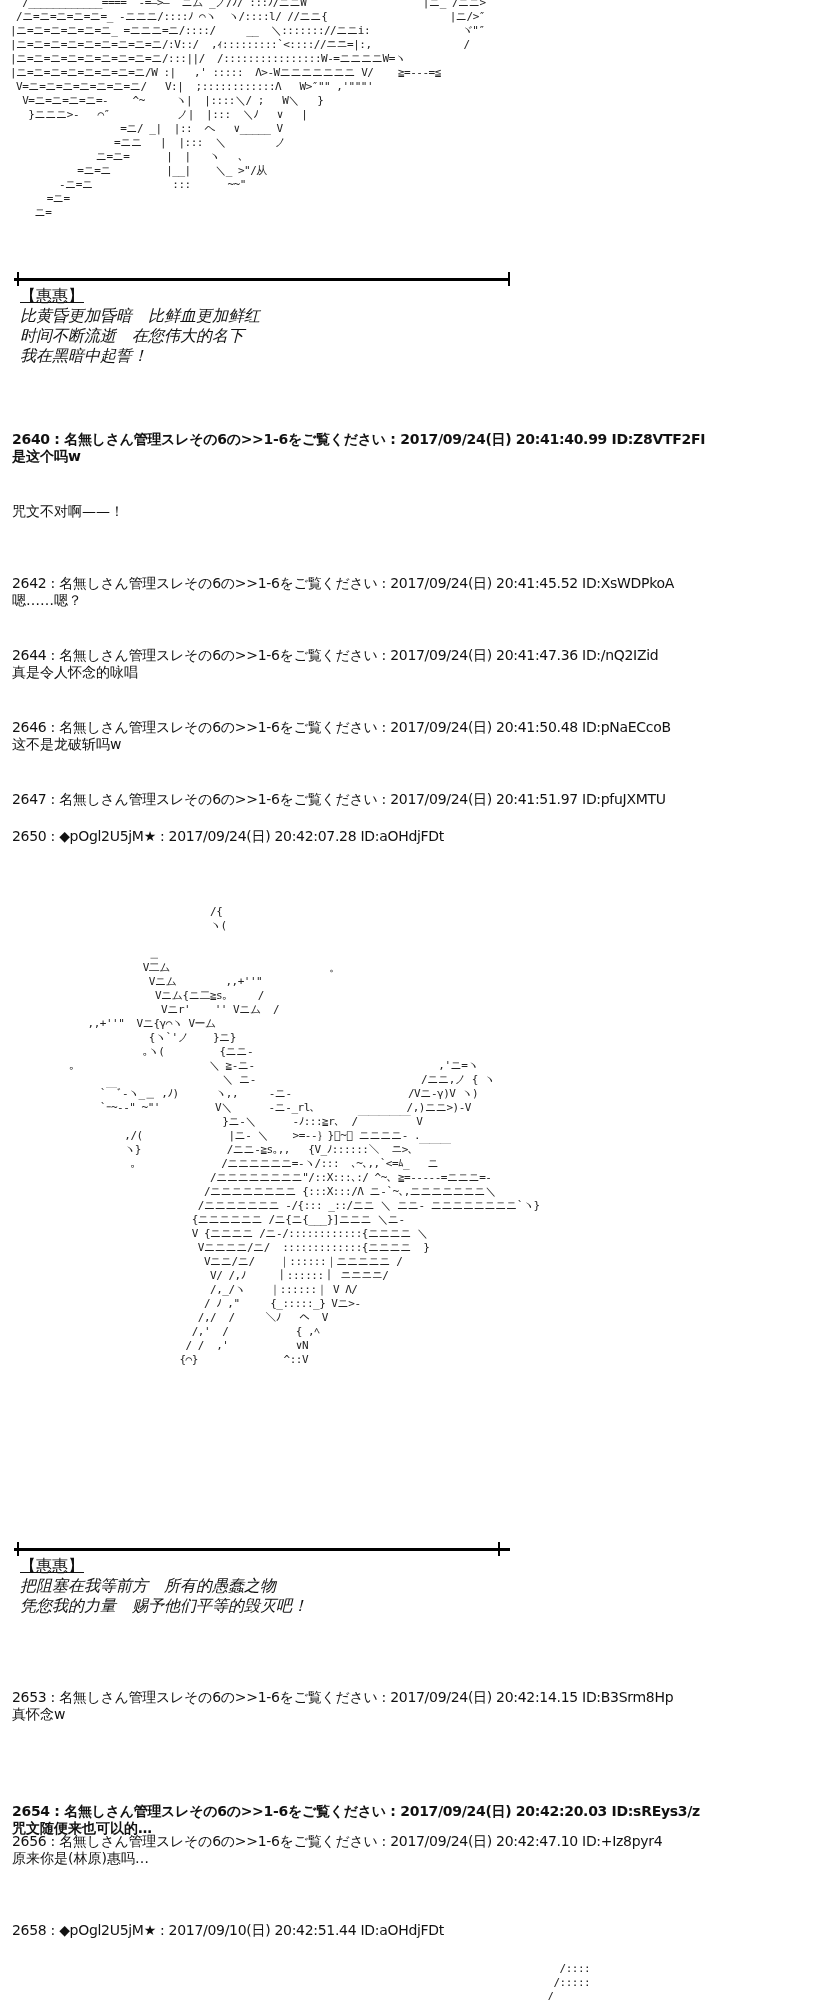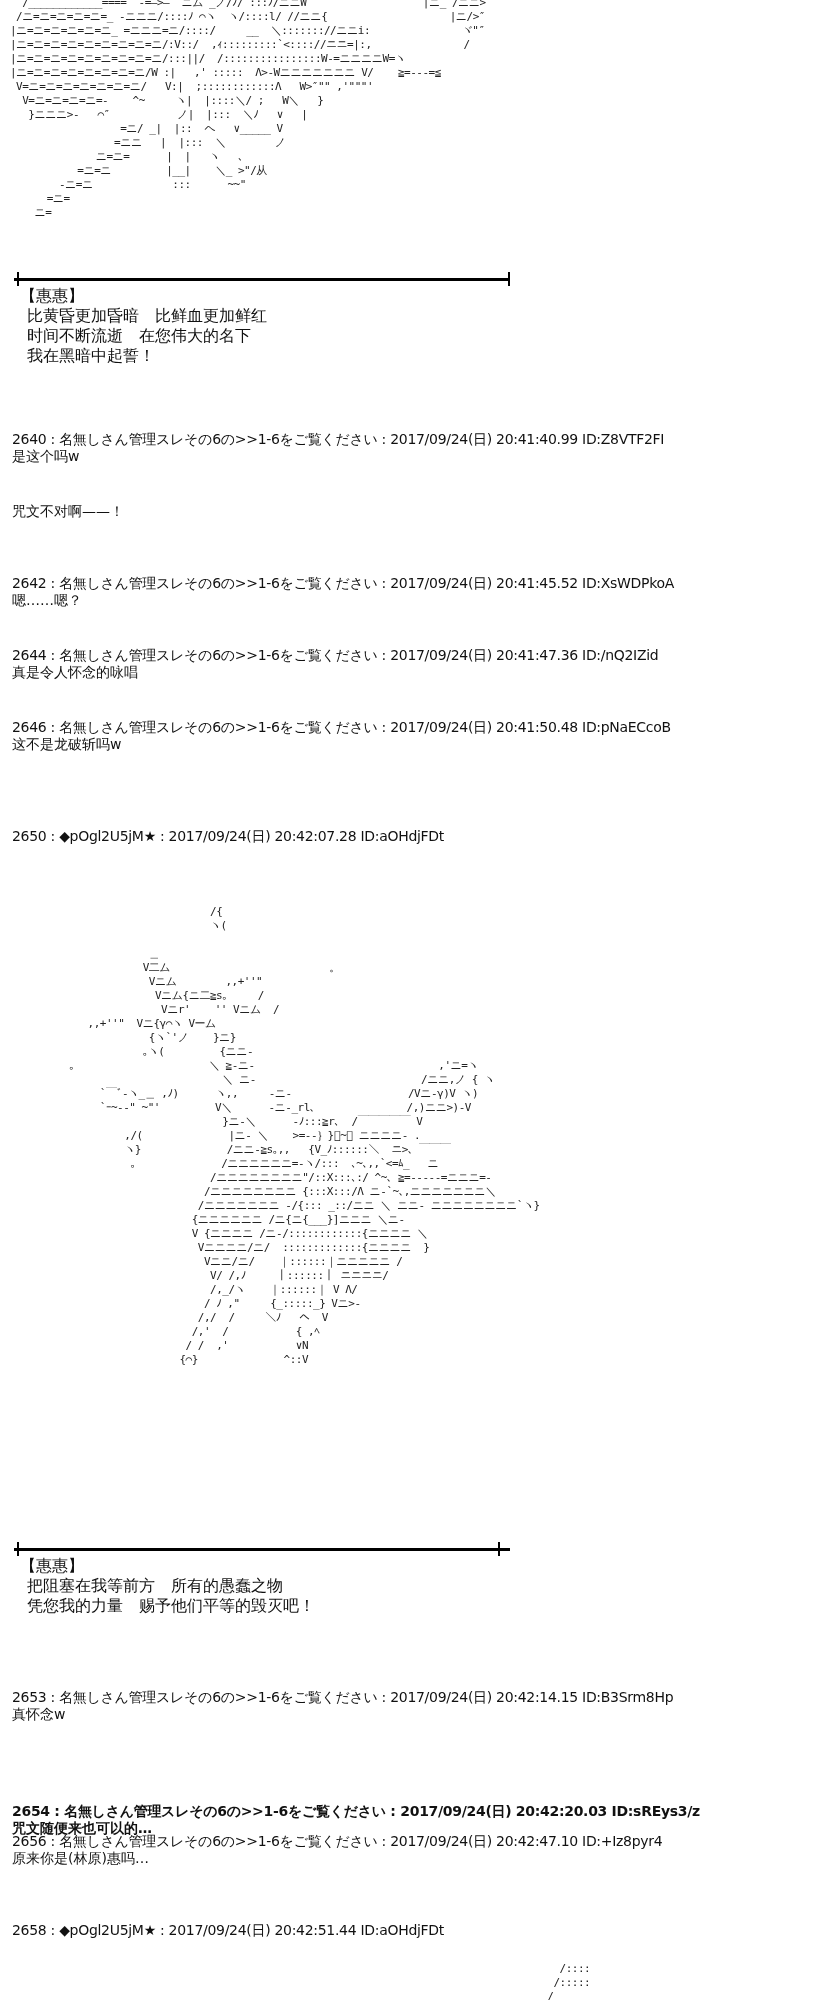--- a/index.html
+++ b/index.html
@@ -6,22 +6,22 @@
   body { width:822px; height:2000px; position:relative; overflow:hidden;
          font-family:"DejaVu Sans", sans-serif; color:#111; }
   .aa { position:absolute; font-family:"DejaVu Sans Mono", monospace; font-size:11px;
         line-height:14px; white-space:pre; color:#222; letter-spacing:-0.5px; }
   .rule { position:absolute; height:3px; background:#000; }
   .tick { position:absolute; width:2px; height:14px; background:#000; }
   .post { position:absolute; left:12px; font-size:14px; line-height:17px; }
   .post .hdr { white-space:nowrap; letter-spacing:-0.3px; }
   .post .body { white-space:pre; }
   .dialog { position:absolute; font-size:16px; line-height:20px; }
-  .dialog .speaker { display:block; margin-left:8px; }
-  .dialog .line { display:block; margin-left:15px; white-space:pre; }
+  .dialog .speaker { display:block; margin-left:8px;text-decoration:underline; }
+  .dialog .line { display:block; margin-left:8px; white-space:pre;font-style:italic; }
 </style>
 </head>
 <body>
 
 <div class="aa" style="left:10px; top:-4px;">  /____________====  -=―&gt;―  ニム _ノ/ﾉ/ :::ﾉ/ニニW                   |ニ_ /ニニ&gt;
  /ニ=ニ=ニ=ニ=ニ=_ -ニニニ/::::ﾉ ⌒ヽ  ヽ/::::l/ //ニニ{                    |ニ/&gt;″
 |ニ=ニ=ニ=ニ=ニ=ニ_ =ニニニ=ニ/::::/     __  ＼::::::://ニニi:               ヾ"″
 |ニ=ニ=ニ=ニ=ニ=ニ=ニ=ニ=ニ/:V::/  ,ｨ:::::::::`&lt;:::://ニニ=|:,               /
 |ニ=ニ=ニ=ニ=ニ=ニ=ニ=ニ=ニ/:::||/  /::::::::::::::::W-=ニニニニW=ヽ
 |ニ=ニ=ニ=ニ=ニ=ニ=ニ=ニ/W :|   ,' :::::  Λ&gt;-Wニニニニニニニ V/    ≧=---=≦
@@ -40,40 +40,41 @@
 <div class="tick" style="left:17px; top:272px;"></div>
 <div class="tick" style="left:508px; top:272px;"></div>
 
 <div class="dialog" style="left:12px; top:286px;">
   <span class="speaker">【惠惠】</span>
   <span class="line">比黄昏更加昏暗　比鲜血更加鲜红</span>
   <span class="line">时间不断流逝　在您伟大的名下</span>
   <span class="line">我在黑暗中起誓！</span>
 </div>
 
-<div class="post" style="top:431px;">
+<div class="post" style="top:431px;font-weight:bold;">
   <div class="hdr">2640 : 名無しさん管理スレその6の&gt;&gt;1-6をご覧ください : 2017/09/24(日) 20:41:40.99 ID:Z8VTF2FI</div>
   <div class="body">是这个吗w</div>
 </div>
 <div class="post" style="top:503px;">
   <div class="body">咒文不对啊——！</div>
 </div>
 <div class="post" style="top:575px;">
   <div class="hdr">2642 : 名無しさん管理スレその6の&gt;&gt;1-6をご覧ください : 2017/09/24(日) 20:41:45.52 ID:XsWDPkoA</div>
   <div class="body">嗯……嗯？</div>
 </div>
 <div class="post" style="top:647px;">
   <div class="hdr">2644 : 名無しさん管理スレその6の&gt;&gt;1-6をご覧ください : 2017/09/24(日) 20:41:47.36 ID:/nQ2IZid</div>
   <div class="body">真是令人怀念的咏唱</div>
 </div>
 <div class="post" style="top:719px;">
   <div class="hdr">2646 : 名無しさん管理スレその6の&gt;&gt;1-6をご覧ください : 2017/09/24(日) 20:41:50.48 ID:pNaECcoB</div>
   <div class="body">这不是龙破斩吗w</div>
 </div>
 <div class="post" style="top:791px;">
+  <div class="hdr">2647 : 名無しさん管理スレその6の&gt;&gt;1-6をご覧ください : 2017/09/24(日) 20:41:51.97 ID:pfuJXMTU</div>
 </div>
 
 <div class="post" style="top:828px;">
   <div class="hdr">2650 : ◆pOgl2U5jM★ : 2017/09/24(日) 20:42:07.28 ID:aOHdjFDt</div>
 </div>
 
 <div class="aa" style="left:8px; top:905px;">                                 /{
                                  ヽ(
 
                        ＿
@@ -124,18 +125,18 @@
 <div class="post" style="top:1803px;font-weight:bold;">
   <div class="hdr">2654 : 名無しさん管理スレその6の&gt;&gt;1-6をご覧ください : 2017/09/24(日) 20:42:20.03 ID:sREys3/z</div>
   <div class="body">咒文随便来也可以的…</div>
 </div>
 <div class="post" style="top:1833px;">
   <div class="hdr">2656 : 名無しさん管理スレその6の&gt;&gt;1-6をご覧ください : 2017/09/24(日) 20:42:47.10 ID:+Iz8pyr4</div>
   <div class="body">原来你是(林原)惠吗…</div>
 </div>
 
 <div class="post" style="top:1922px;">
-  <div class="hdr">2658 : ◆pOgl2U5jM★ : 2017/09/24(日) 20:42:51.44 ID:aOHdjFDt</div>
+  <div class="hdr">2658 : ◆pOgl2U5jM★ : 2017/09/10(日) 20:42:51.44 ID:aOHdjFDt</div>
 </div>
 
 <div class="aa" style="left:180px; top:1962px;">                                                              /::::
                                                              /:::::
                                                             /</div>
 
 </body></html>

